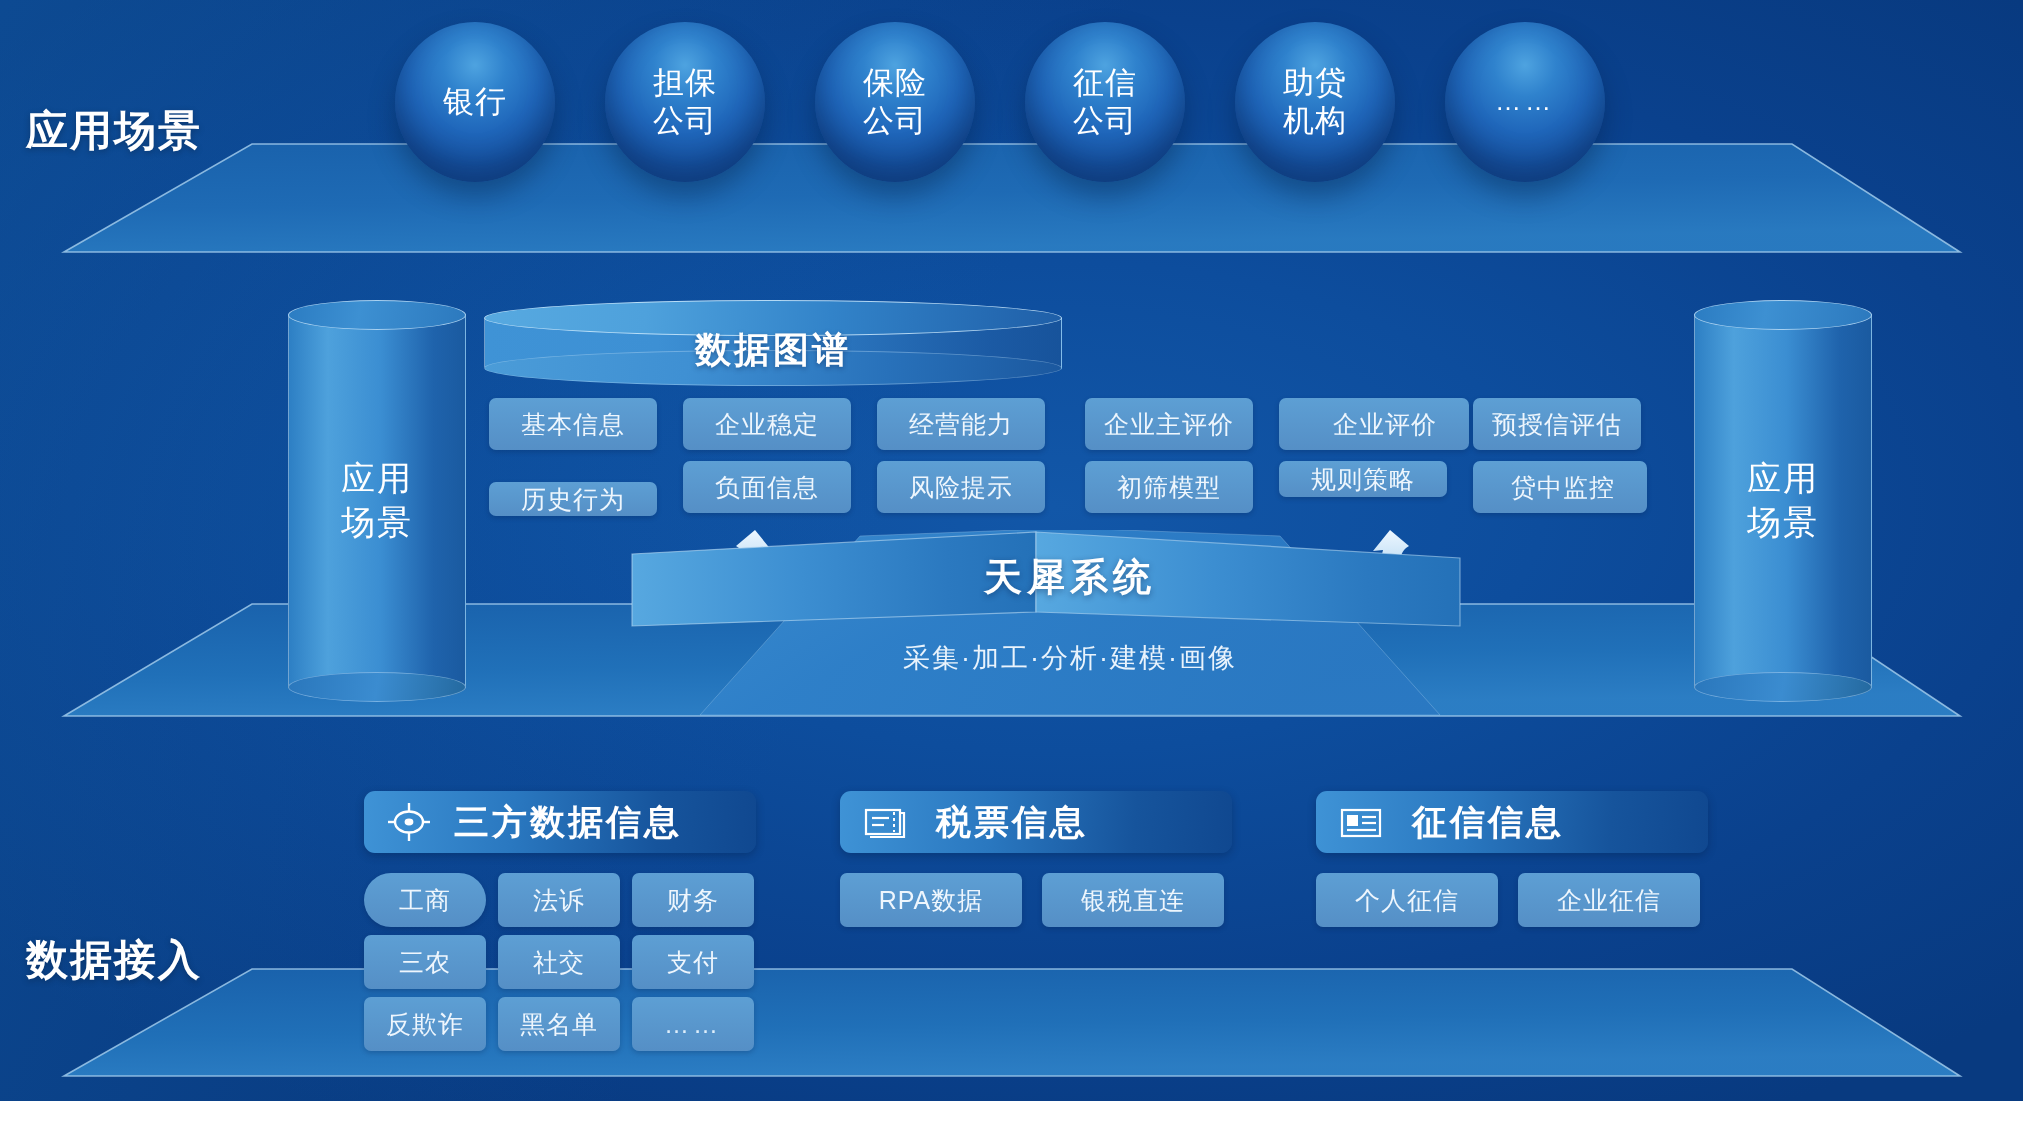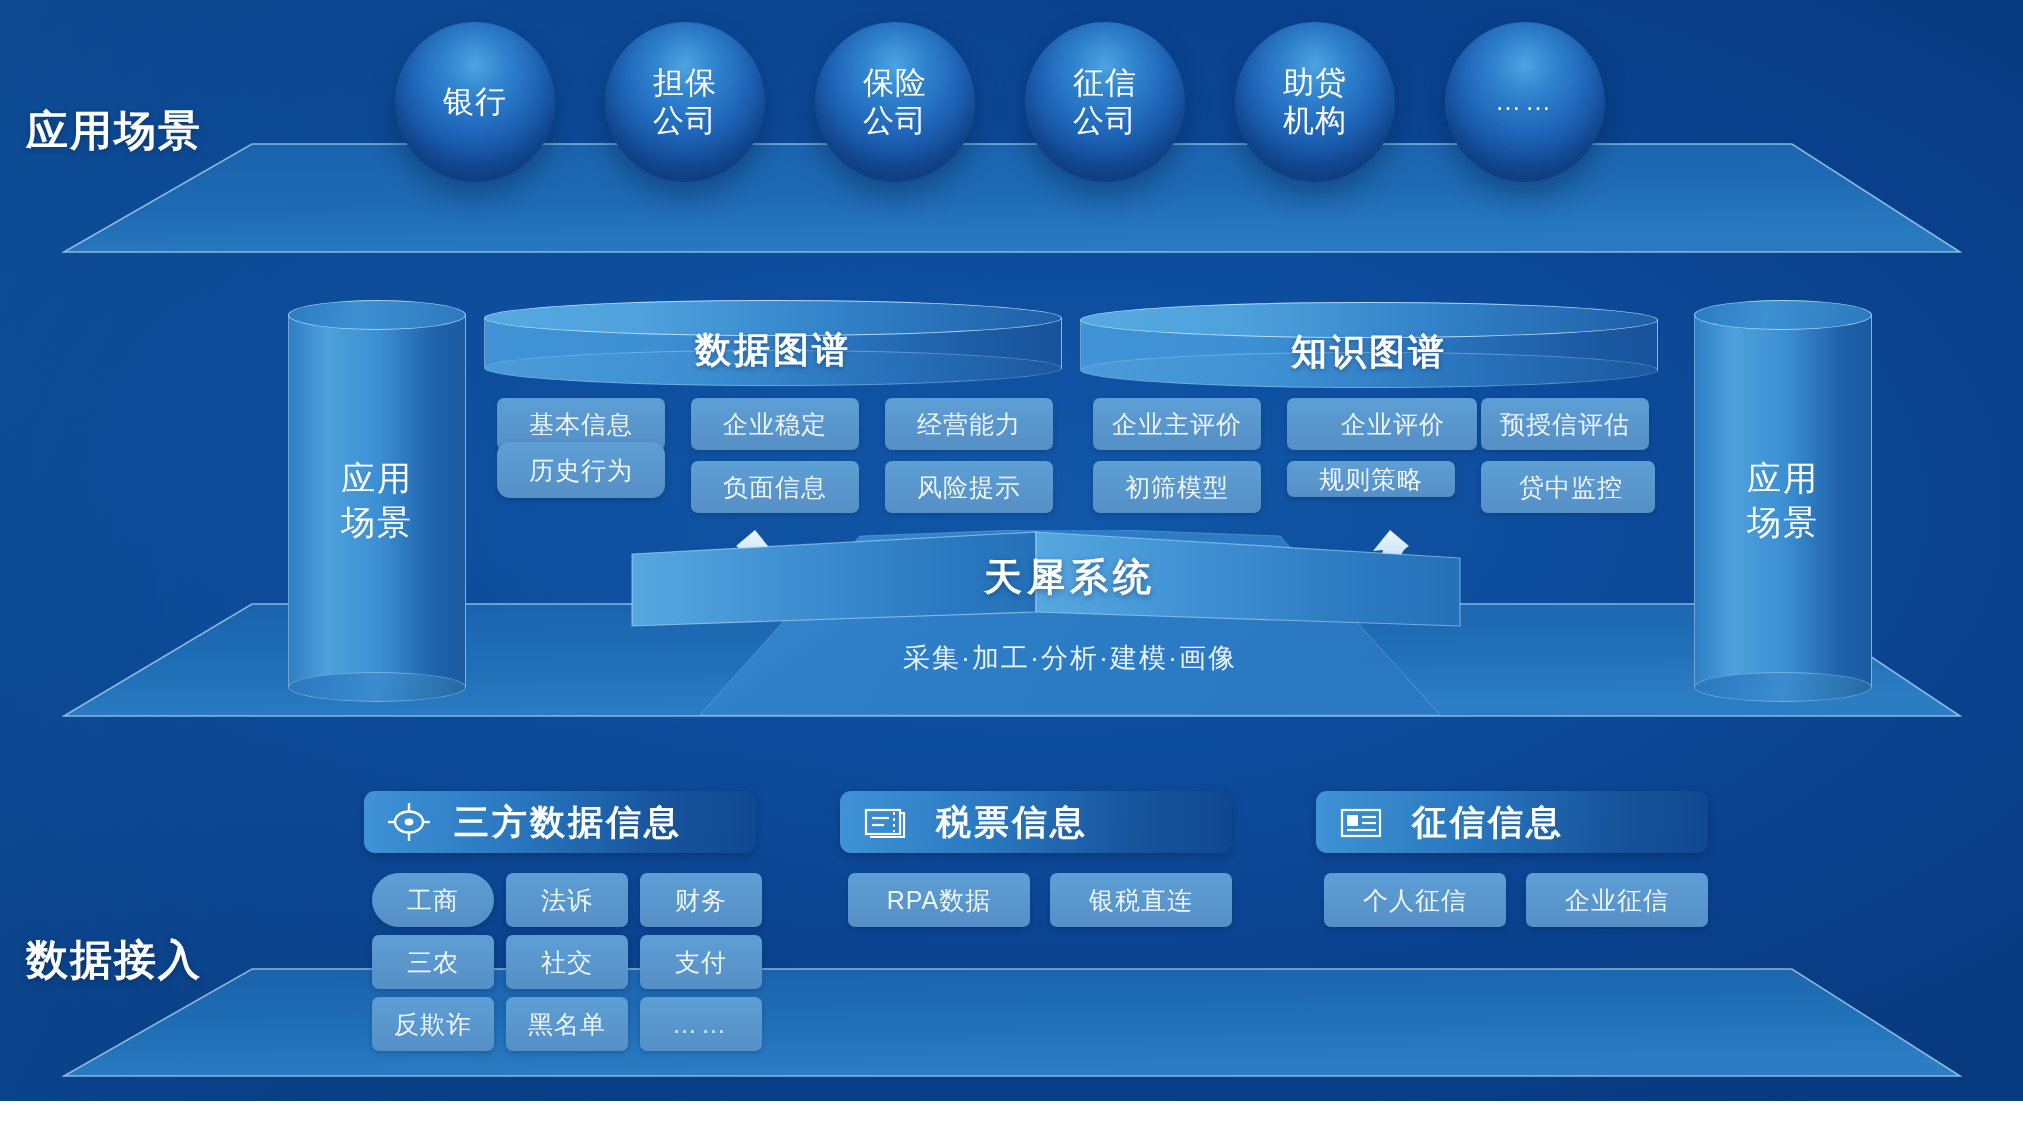--- a/index.html
+++ b/index.html
@@ -113,21 +113,20 @@
   
   .chip{
     position:absolute;
     display:flex;align-items:center;justify-content:center;
     background:linear-gradient(180deg,#5d9fd4 0%,#558fc6 100%);
     border-radius:7px;
     color:#eef6fd;
     font-size:25px;
     letter-spacing:1px;
     box-shadow:0 2px 5px rgba(2,25,60,.22);
-    margin-left:8px;
   }
   .chip.dots{letter-spacing:4px;color:#dfeefb;}
 
   
   .banner-wrap{position:absolute;}
   .banner-title{
     position:absolute;left:0;right:0;top:26px;text-align:center;
     color:#ffffff;font-size:38px;font-weight:bold;letter-spacing:5px;z-index:5;
     text-shadow:0 2px 6px rgba(0,20,60,.4);
   }
@@ -251,36 +250,30 @@
 
   <div class="chip" style="left:489px;top:398px;width:168px;height:52px;">
       <span>基本信息</span>
     </div>
   <div class="chip" style="left:683px;top:398px;width:168px;height:52px;">
       <span>企业稳定</span>
     </div>
   <div class="chip" style="left:877px;top:398px;width:168px;height:52px;">
       <span>经营能力</span>
     </div>
-  <div class="chip" style="left:489px;top:442px;width:168px;height:56px;border-radius:13px;">
+  <div class="chip" style="left:489px;top:482px;width:168px;height:34px;">
       <span>历史行为</span>
     </div>
   <div class="chip" style="left:683px;top:461px;width:168px;height:52px;">
       <span>负面信息</span>
     </div>
   <div class="chip" style="left:877px;top:461px;width:168px;height:52px;">
       <span>风险提示</span>
     </div>
 
-  <div class="disc" style="left:1080px;top:302px;width:578px;height:90px;">
-    <div class="side"></div>
-    <div class="lipbot"></div>
-    <div class="lip"></div>
-    <div class="title">知识图谱</div>
-  </div>
 
   <div class="chip" style="left:1085px;top:398px;width:168px;height:52px;">
       <span>企业主评价</span>
     </div>
   <div class="chip" style="left:1279px;top:398px;width:168px;height:52px;padding-left:22px;">
       <span>企业评价</span>
     </div>
   <div class="chip" style="left:1473px;top:398px;width:168px;height:52px;">
       <span>预授信评估</span>
     </div>

